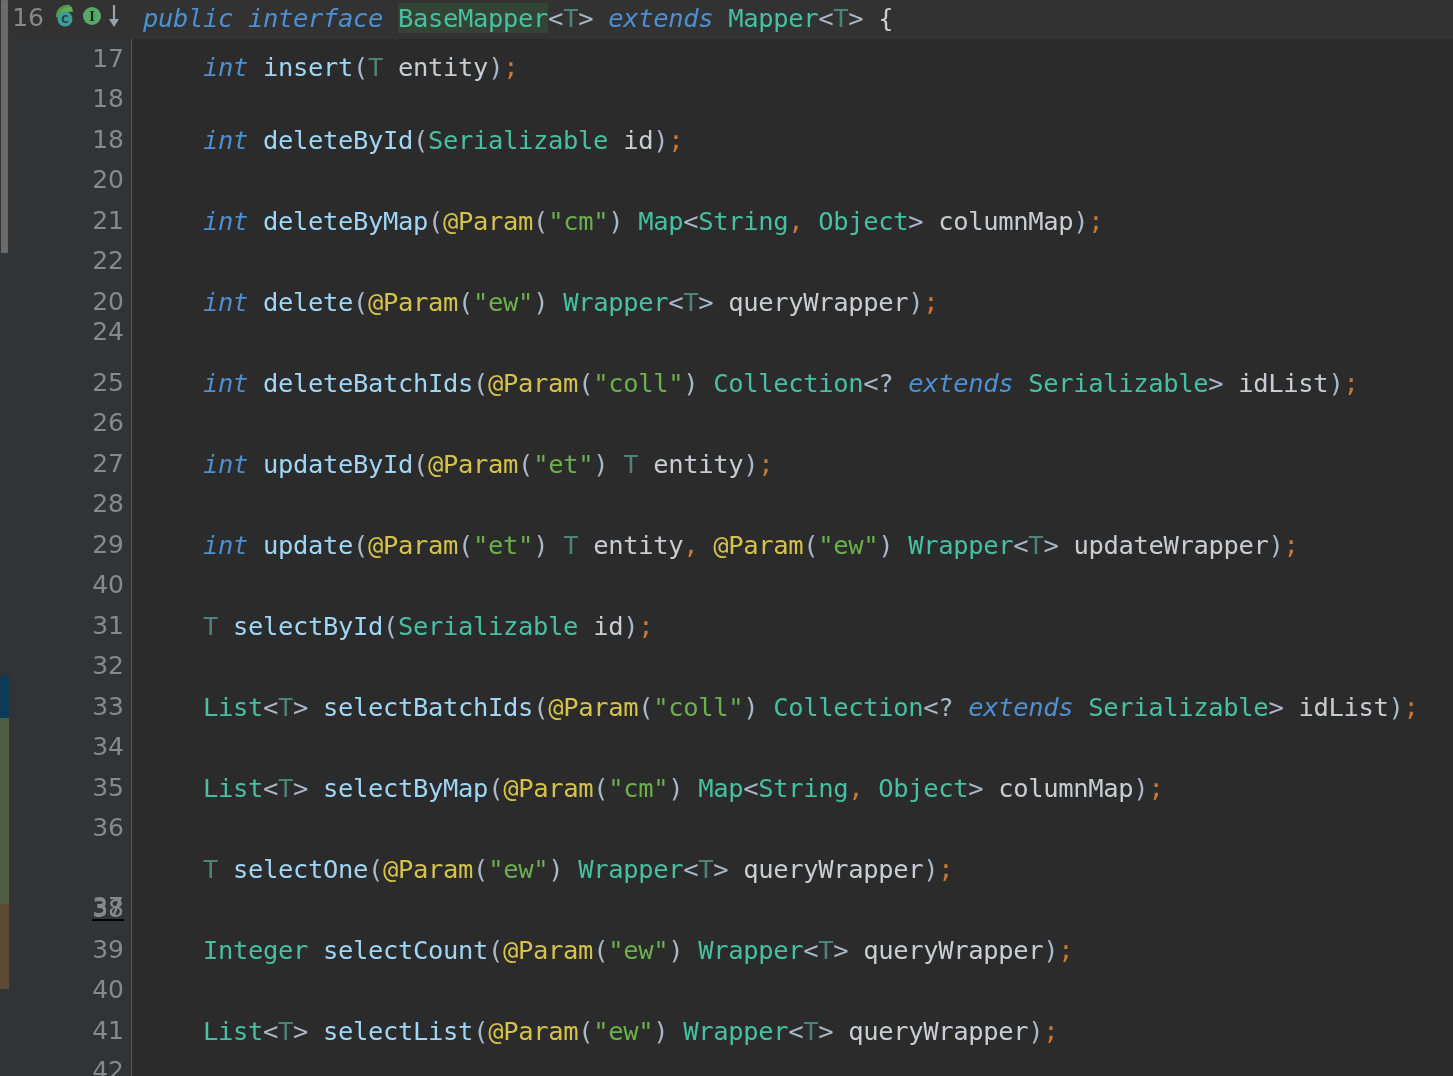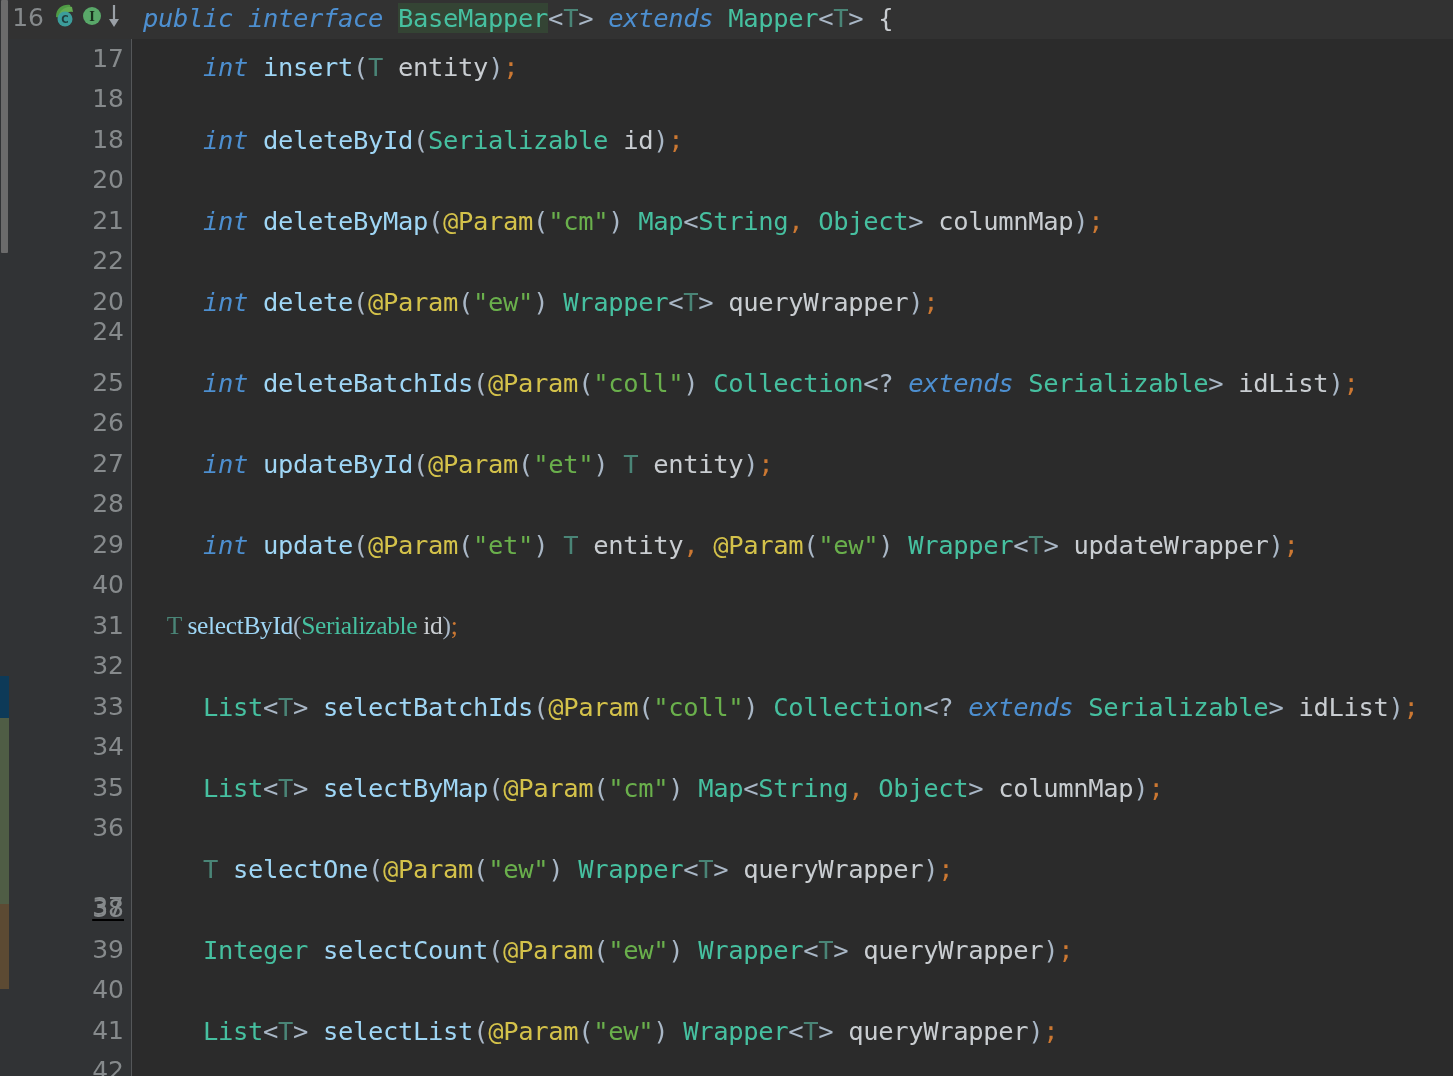--- a/index.html
+++ b/index.html
@@ -256,21 +256,21 @@
       <div class="code-row" style="top: 200.5px;"><span class="code-text"><span class="plain">    </span><span class="kw">int</span><span class="plain"> </span><span class="ident">deleteByMap</span><span class="paren">(</span><span class="anno">@Param</span><span class="paren">(</span><span class="str">"cm"</span><span class="paren">)</span><span class="plain"> </span><span class="type">Map</span><span class="angle">&lt;</span><span class="type">String</span><span class="punct">,</span><span class="plain"> </span><span class="type">Object</span><span class="angle">&gt;</span><span class="plain"> columnMap</span><span class="paren">)</span><span class="punct">;</span></span></div>
       <div class="code-row" style="top: 241px;"><span class="code-text"></span></div>
       <div class="code-row" style="top: 281.5px;"><span class="code-text"><span class="plain">    </span><span class="kw">int</span><span class="plain"> </span><span class="ident">delete</span><span class="paren">(</span><span class="anno">@Param</span><span class="paren">(</span><span class="str">"ew"</span><span class="paren">)</span><span class="plain"> </span><span class="type">Wrapper</span><span class="angle">&lt;</span><span class="gen">T</span><span class="angle">&gt;</span><span class="plain"> queryWrapper</span><span class="paren">)</span><span class="punct">;</span></span></div>
       <div class="code-row" style="top: 322px;"><span class="code-text"></span></div>
       <div class="code-row" style="top: 362.5px;"><span class="code-text"><span class="plain">    </span><span class="kw">int</span><span class="plain"> </span><span class="ident">deleteBatchIds</span><span class="paren">(</span><span class="anno">@Param</span><span class="paren">(</span><span class="str">"coll"</span><span class="paren">)</span><span class="plain"> </span><span class="type">Collection</span><span class="angle">&lt;?</span><span class="plain"> </span><span class="kw">extends</span><span class="plain"> </span><span class="type">Serializable</span><span class="angle">&gt;</span><span class="plain"> idList</span><span class="paren">)</span><span class="punct">;</span></span></div>
       <div class="code-row" style="top: 403px;"><span class="code-text"></span></div>
       <div class="code-row" style="top: 443.5px;"><span class="code-text"><span class="plain">    </span><span class="kw">int</span><span class="plain"> </span><span class="ident">updateById</span><span class="paren">(</span><span class="anno">@Param</span><span class="paren">(</span><span class="str">"et"</span><span class="paren">)</span><span class="plain"> </span><span class="gen">T</span><span class="plain"> entity</span><span class="paren">)</span><span class="punct">;</span></span></div>
       <div class="code-row" style="top: 484px;"><span class="code-text"></span></div>
       <div class="code-row" style="top: 524.5px;"><span class="code-text"><span class="plain">    </span><span class="kw">int</span><span class="plain"> </span><span class="ident">update</span><span class="paren">(</span><span class="anno">@Param</span><span class="paren">(</span><span class="str">"et"</span><span class="paren">)</span><span class="plain"> </span><span class="gen">T</span><span class="plain"> entity</span><span class="punct">,</span><span class="plain"> </span><span class="anno">@Param</span><span class="paren">(</span><span class="str">"ew"</span><span class="paren">)</span><span class="plain"> </span><span class="type">Wrapper</span><span class="angle">&lt;</span><span class="gen">T</span><span class="angle">&gt;</span><span class="plain"> updateWrapper</span><span class="paren">)</span><span class="punct">;</span></span></div>
       <div class="code-row" style="top: 565px;"><span class="code-text"></span></div>
-      <div class="code-row" style="top: 605.5px; font-family: Liberation Serif, serif;"><span class="code-text"><span class="plain">    </span><span class="gen">T</span><span class="plain"> </span><span class="ident">selectById</span><span class="paren">(</span><span class="type">Serializable</span><span class="plain"> id</span><span class="paren">)</span><span class="punct">;</span></span></div>
+      <div class="code-row" style="top: 605.5px;"><span class="code-text"><span class="plain">    </span><span class="gen">T</span><span class="plain"> </span><span class="ident">selectById</span><span class="paren">(</span><span class="type">Serializable</span><span class="plain"> id</span><span class="paren">)</span><span class="punct">;</span></span></div>
       <div class="code-row" style="top: 646px;"><span class="code-text"></span></div>
       <div class="code-row" style="top: 686.5px;"><span class="code-text"><span class="plain">    </span><span class="type">List</span><span class="angle">&lt;</span><span class="gen">T</span><span class="angle">&gt;</span><span class="plain"> </span><span class="ident">selectBatchIds</span><span class="paren">(</span><span class="anno">@Param</span><span class="paren">(</span><span class="str">"coll"</span><span class="paren">)</span><span class="plain"> </span><span class="type">Collection</span><span class="angle">&lt;?</span><span class="plain"> </span><span class="kw">extends</span><span class="plain"> </span><span class="type">Serializable</span><span class="angle">&gt;</span><span class="plain"> idList</span><span class="paren">)</span><span class="punct">;</span></span></div>
       <div class="code-row" style="top: 727px;"><span class="code-text"></span></div>
       <div class="code-row" style="top: 767.5px;"><span class="code-text"><span class="plain">    </span><span class="type">List</span><span class="angle">&lt;</span><span class="gen">T</span><span class="angle">&gt;</span><span class="plain"> </span><span class="ident">selectByMap</span><span class="paren">(</span><span class="anno">@Param</span><span class="paren">(</span><span class="str">"cm"</span><span class="paren">)</span><span class="plain"> </span><span class="type">Map</span><span class="angle">&lt;</span><span class="type">String</span><span class="punct">,</span><span class="plain"> </span><span class="type">Object</span><span class="angle">&gt;</span><span class="plain"> columnMap</span><span class="paren">)</span><span class="punct">;</span></span></div>
       <div class="code-row" style="top: 808px;"><span class="code-text"></span></div>
       <div class="code-row" style="top: 848.5px;"><span class="code-text"><span class="plain">    </span><span class="gen">T</span><span class="plain"> </span><span class="ident">selectOne</span><span class="paren">(</span><span class="anno">@Param</span><span class="paren">(</span><span class="str">"ew"</span><span class="paren">)</span><span class="plain"> </span><span class="type">Wrapper</span><span class="angle">&lt;</span><span class="gen">T</span><span class="angle">&gt;</span><span class="plain"> queryWrapper</span><span class="paren">)</span><span class="punct">;</span></span></div>
       <div class="code-row" style="top: 889px;"><span class="code-text"></span></div>
       <div class="code-row" style="top: 929.5px;"><span class="code-text"><span class="plain">    </span><span class="type">Integer</span><span class="plain"> </span><span class="ident">selectCount</span><span class="paren">(</span><span class="anno">@Param</span><span class="paren">(</span><span class="str">"ew"</span><span class="paren">)</span><span class="plain"> </span><span class="type">Wrapper</span><span class="angle">&lt;</span><span class="gen">T</span><span class="angle">&gt;</span><span class="plain"> queryWrapper</span><span class="paren">)</span><span class="punct">;</span></span></div>
       <div class="code-row" style="top: 970px;"><span class="code-text"></span></div>
       <div class="code-row" style="top: 1010.5px;"><span class="code-text"><span class="plain">    </span><span class="type">List</span><span class="angle">&lt;</span><span class="gen">T</span><span class="angle">&gt;</span><span class="plain"> </span><span class="ident">selectList</span><span class="paren">(</span><span class="anno">@Param</span><span class="paren">(</span><span class="str">"ew"</span><span class="paren">)</span><span class="plain"> </span><span class="type">Wrapper</span><span class="angle">&lt;</span><span class="gen">T</span><span class="angle">&gt;</span><span class="plain"> queryWrapper</span><span class="paren">)</span><span class="punct">;</span></span></div>

